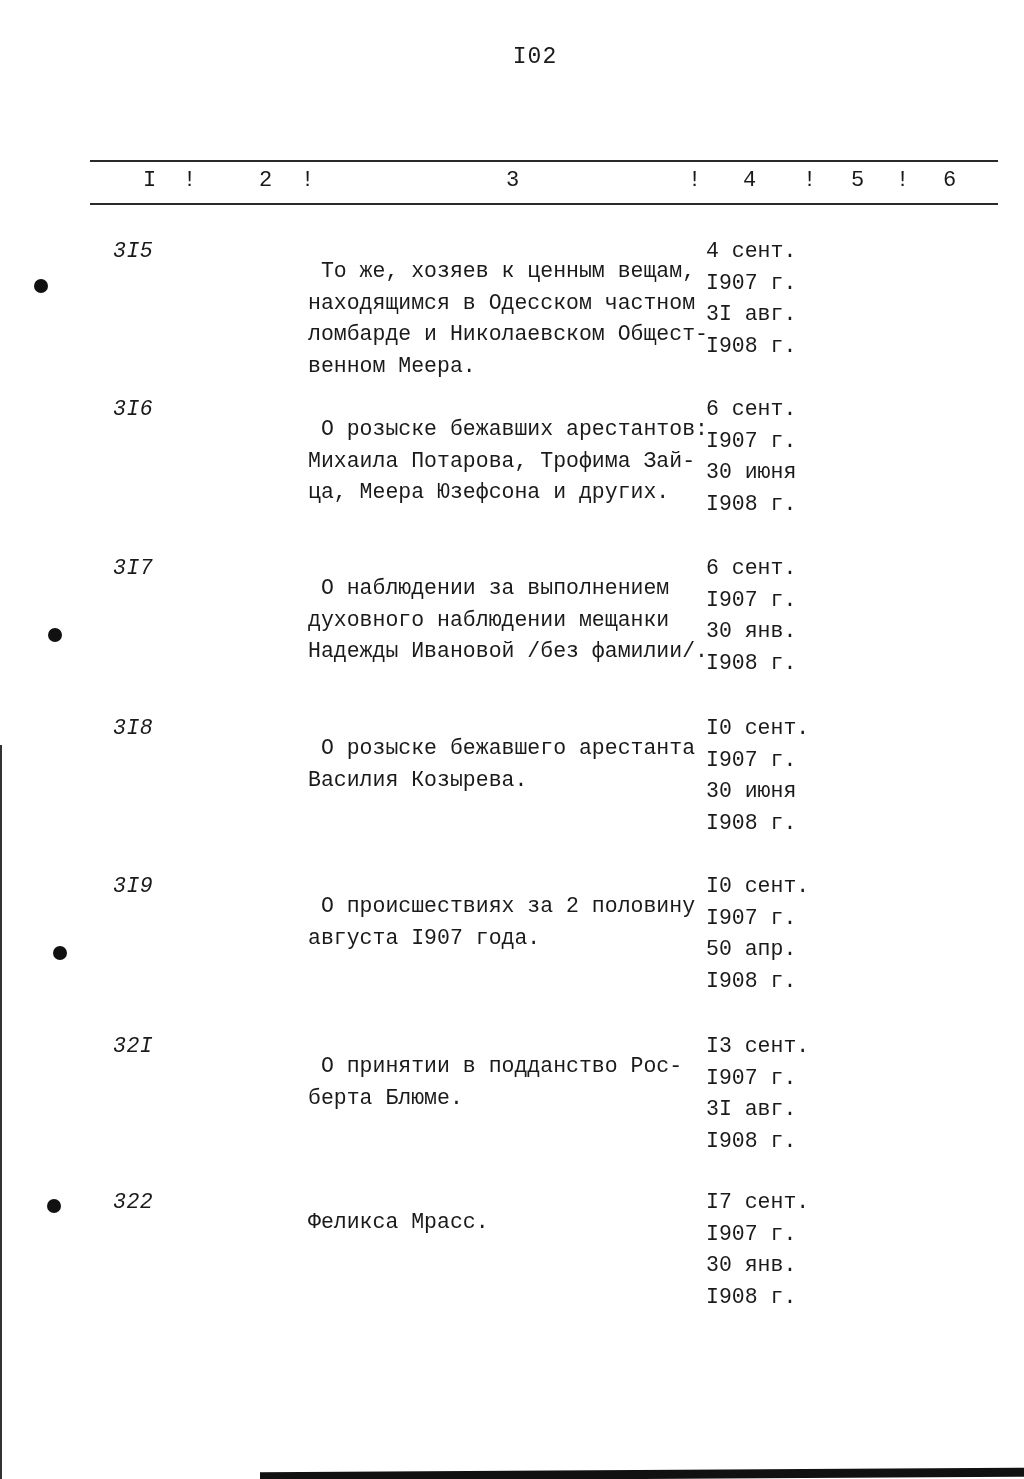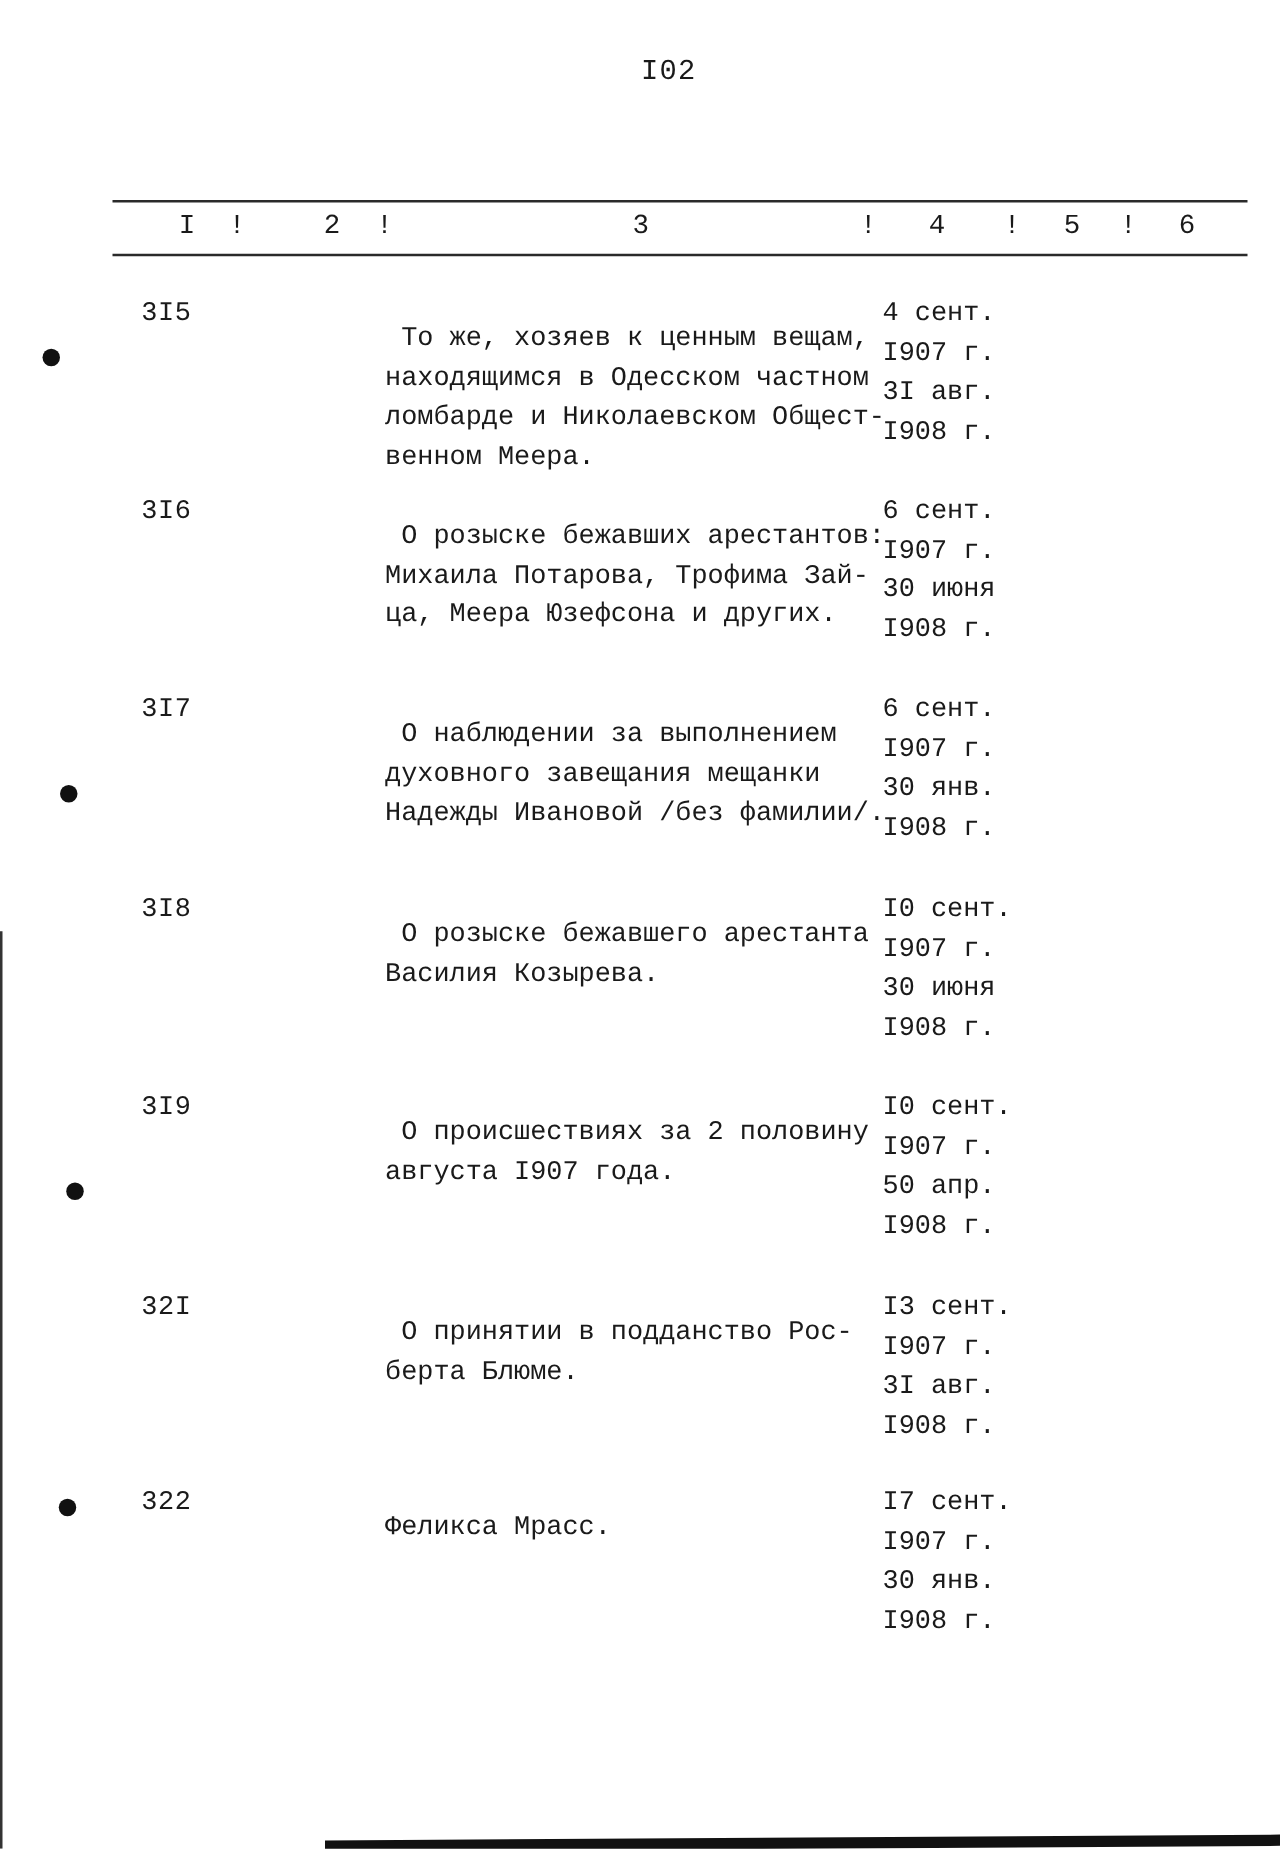--- a/index.html
+++ b/index.html
@@ -50,20 +50,21 @@
       left: 0;
       width: 1024px;
       font-size: 21.5px;
       line-height: 31.5px;
     }
     .entry .num {
       position: absolute;
       left: 113px;
       top: 0;
       letter-spacing: 0.5px;
+      font-style: italic;
     }
     .entry .desc {
       position: absolute;
       left: 308px;
       top: 0;
       width: 410px;
       margin-top: 20px;
     }
     .entry .desc div {
       white-space: pre;
@@ -150,21 +151,21 @@
     <div>I907 г.</div>
     <div>30 июня</div>
     <div>I908 г.</div>
   </div>
 </div>
 
 <div class="entry" style="top:553px">
   <div class="num">3I7</div>
   <div class="desc">
     <div> О наблюдении за выполнением</div>
-    <div>духовного завещания мещанки</div>
+    <div>духовного наблюдении мещанки</div>
     <div>Надежды Ивановой /без фамилии/.</div>
   </div>
   <div class="dates">
     <div>6 сент.</div>
     <div>I907 г.</div>
     <div>30 янв.</div>
     <div>I908 г.</div>
   </div>
 </div>
 

